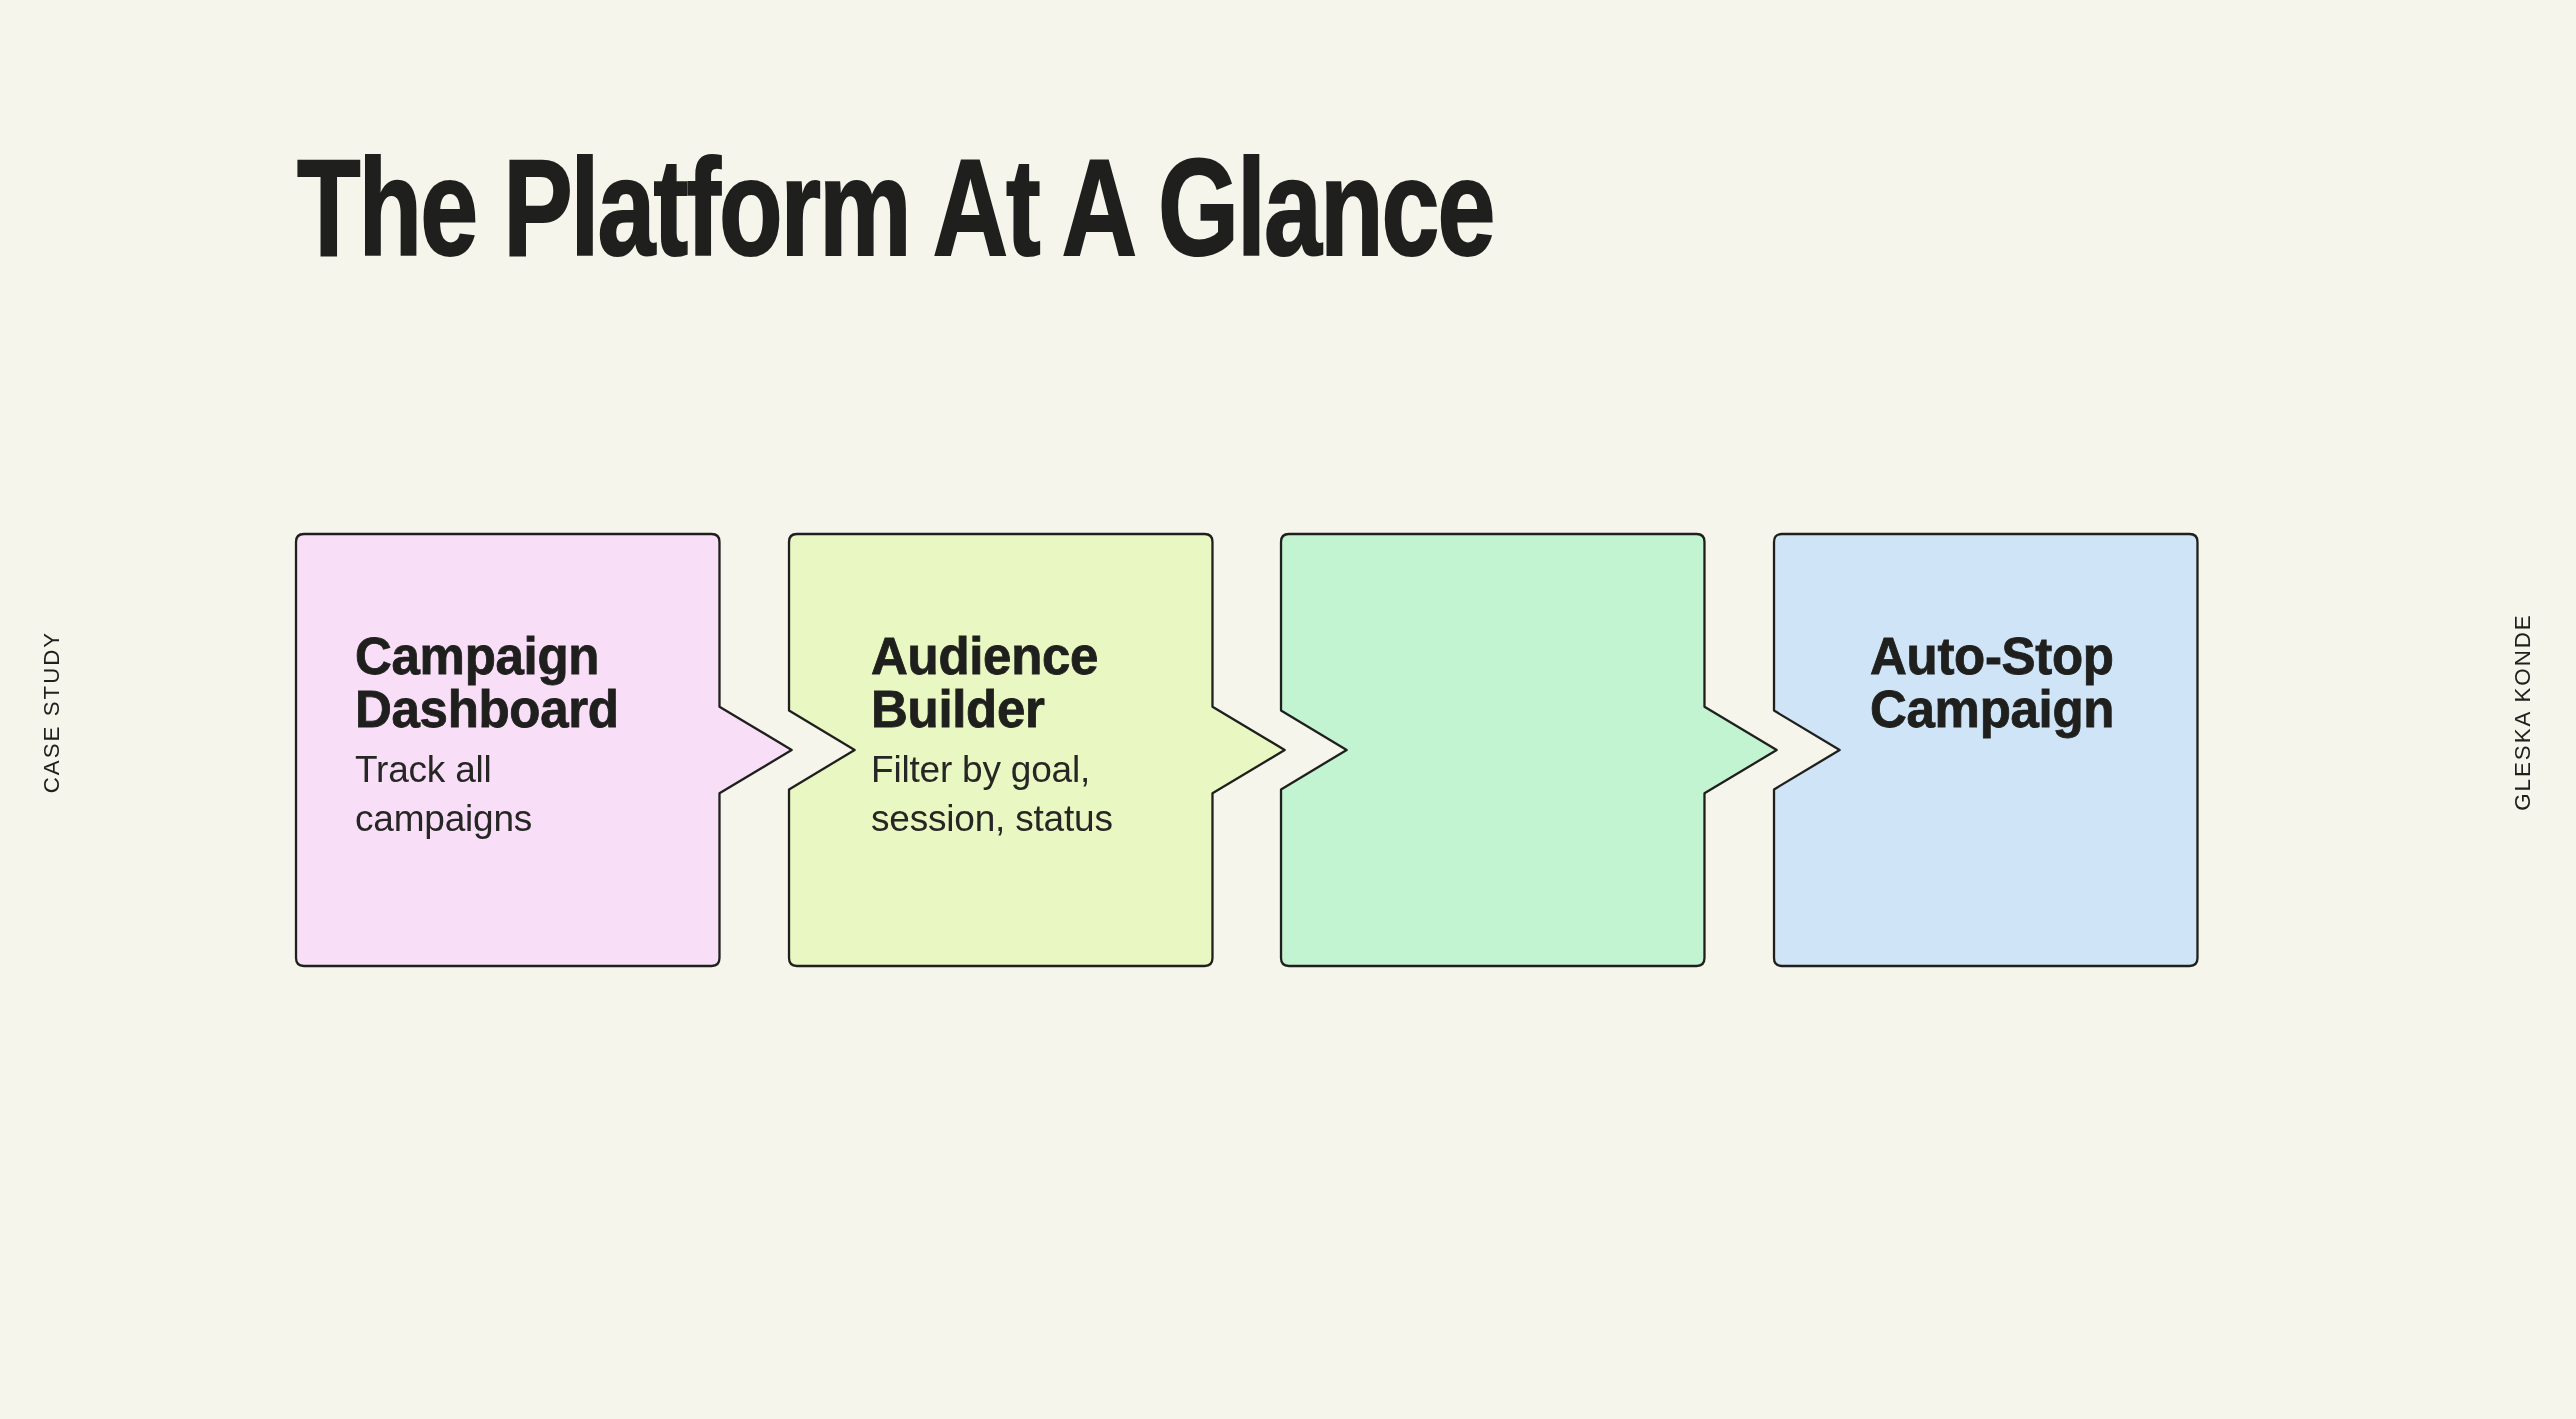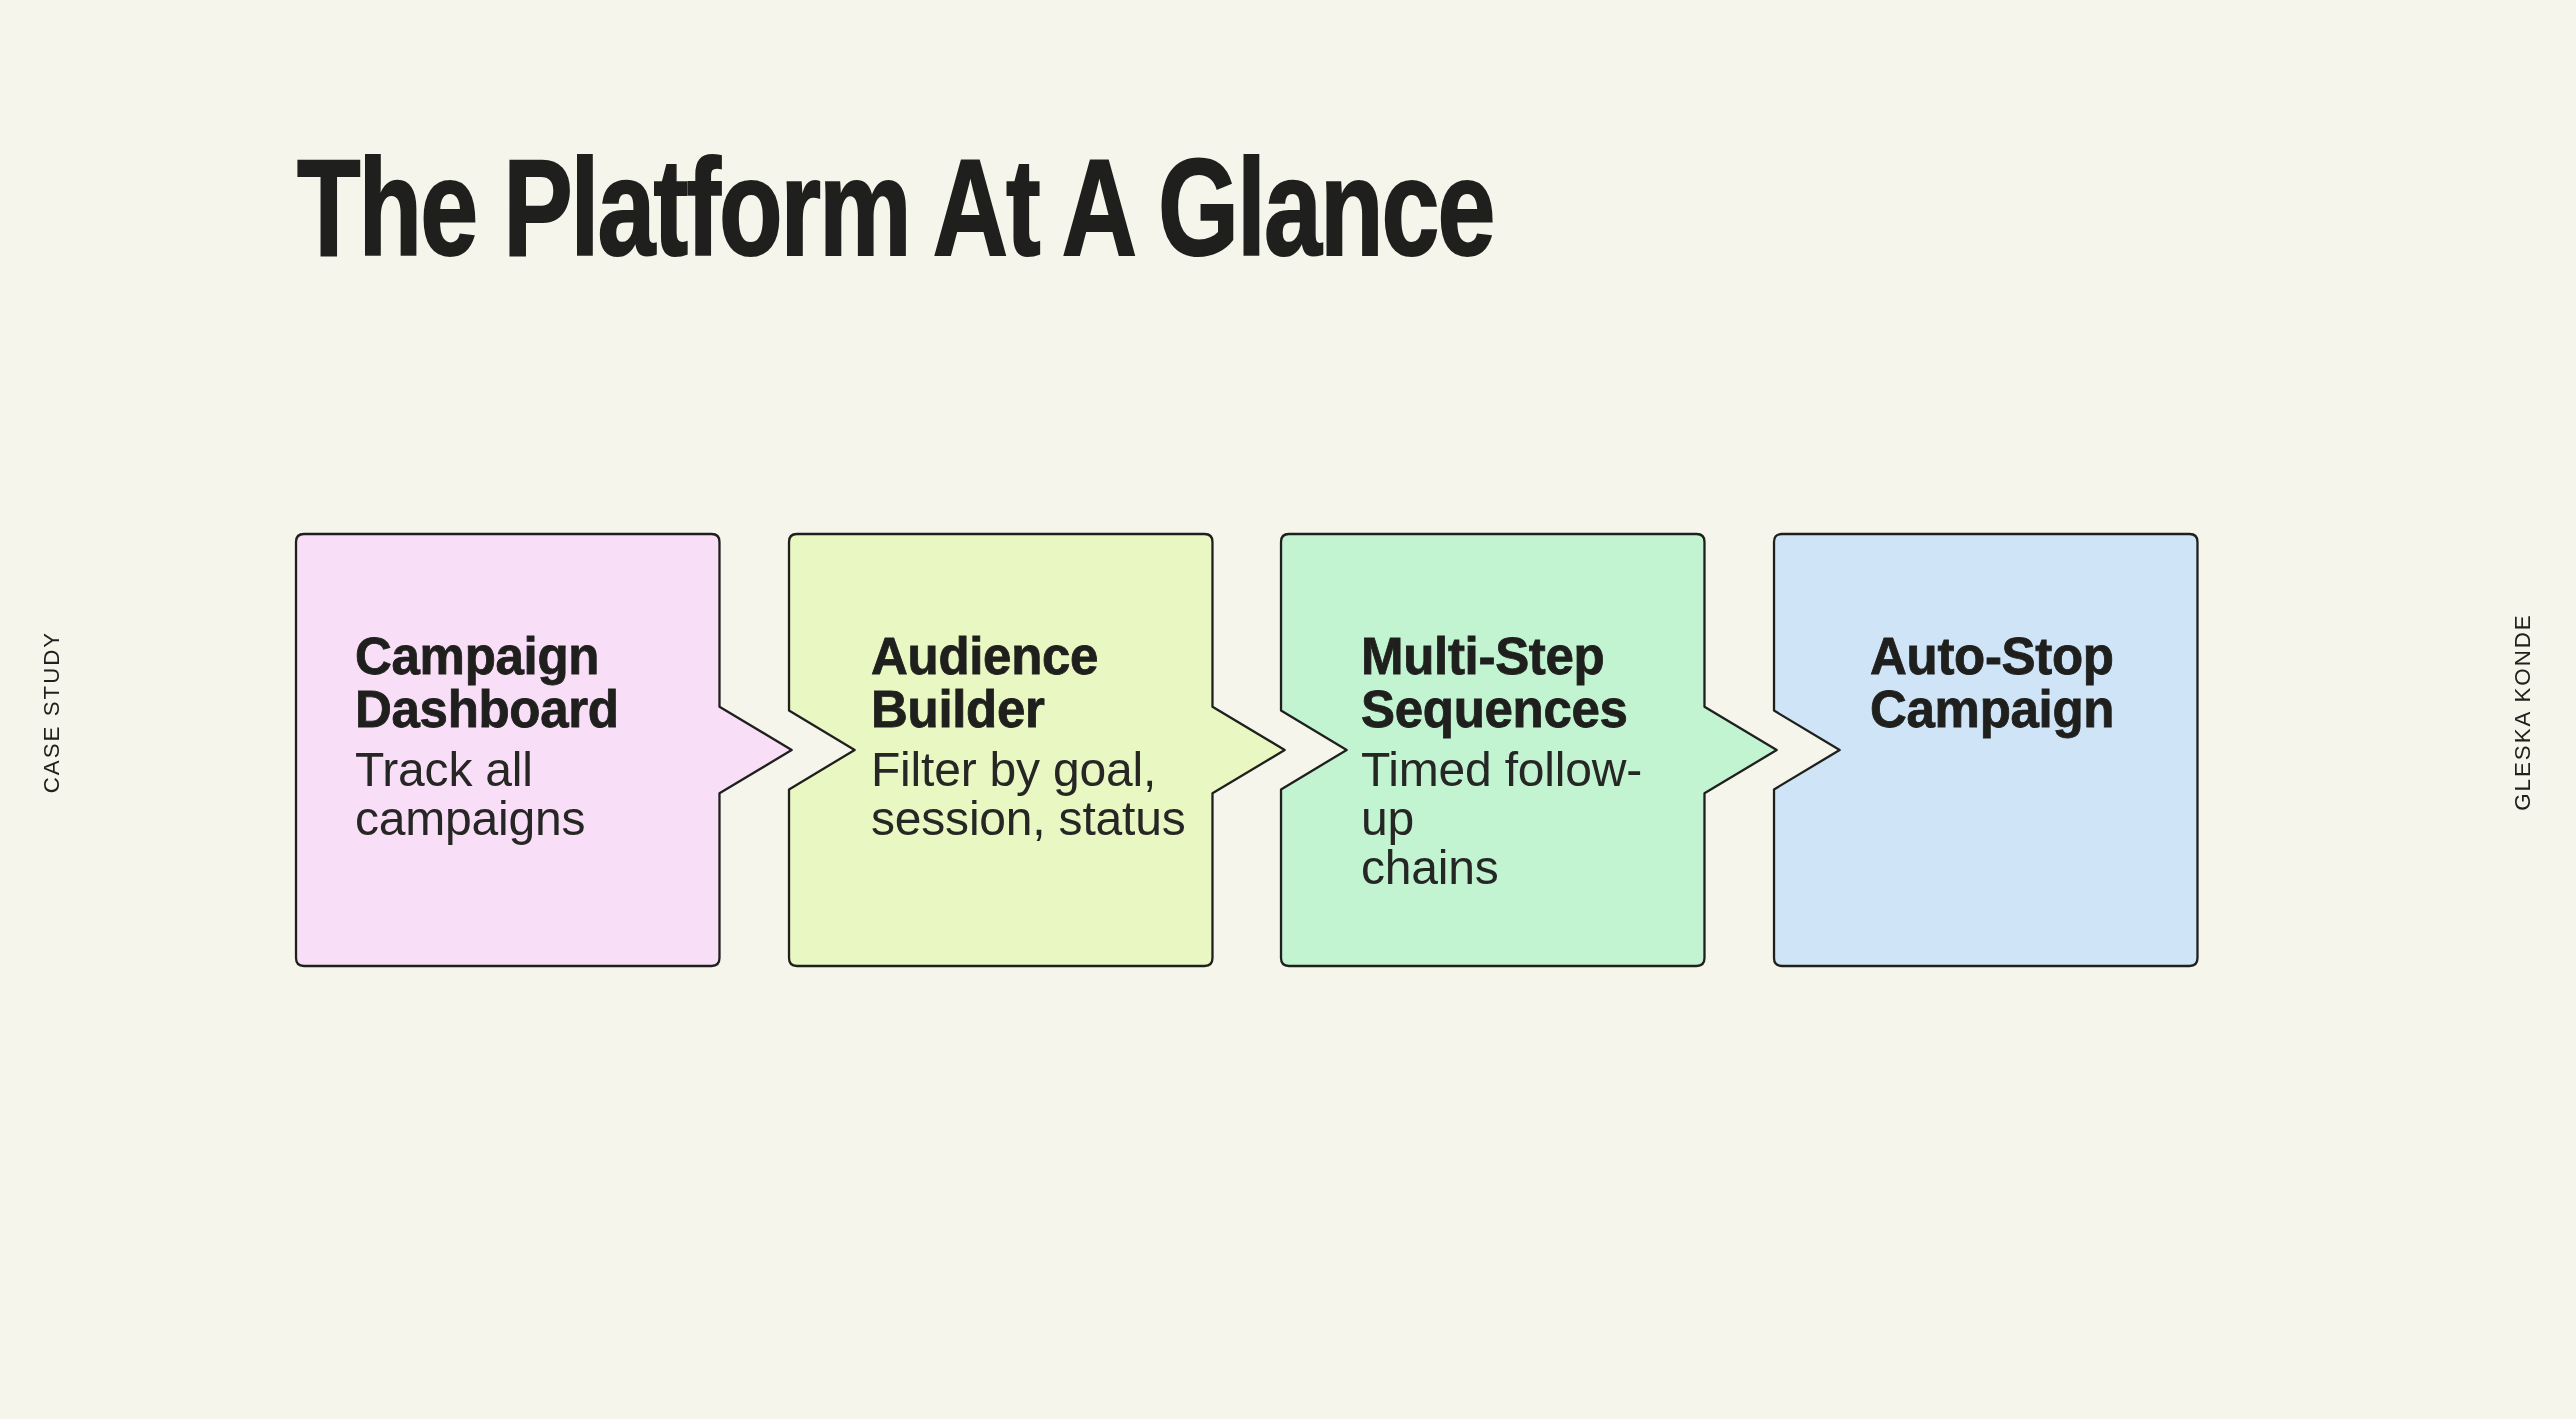--- a/index.html
+++ b/index.html
@@ -80,21 +80,21 @@
     font-size: 51px;
     line-height: 53px;
     font-weight: 700;
     letter-spacing: -0.3px;
     white-space: pre-line;
     color: #1f1f1d;
     -webkit-text-stroke: 0.8px #1f1f1d;
   }
   .box-body {
     margin: 9.2px 0 0 0;
-    font-size: 48px;
+    font-size: 37px;
     line-height: 49px;
     font-weight: 400;
     letter-spacing: -0.2px;
     white-space: pre-line;
     color: #262624;
   }
 </style>
 </head>
 <body>
 
@@ -124,26 +124,20 @@
 Builder</h3>
     <p class="box-body">Filter by goal,
 session, status</p>
   </div>
 </div>
 
 <div class="flow-step step-3">
   <svg width="499" height="432" viewBox="0 0 760 658">
     <path d="M12 0H633Q645 0 645 12V263L755 329L645 395V646Q645 658 633 658H12Q0 658 0 646V389L100 329L0 269V12Q0 0 12 0Z" stroke="#1f1f1d" stroke-width="3.5" stroke-linejoin="round" fill="#c2f4d2"></path>
   </svg>
-  <div class="box-content">
-    <h3 class="box-heading">Multi-Step
-Sequences</h3>
-    <p class="box-body">Timed follow-up
-chains</p>
-  </div>
 </div>
 
 <div class="flow-step step-4">
   <svg width="499" height="432" viewBox="0 0 760 658">
     <path d="M12 0H633Q645 0 645 12V646Q645 658 633 658H12Q0 658 0 646V389L100 329L0 269V12Q0 0 12 0Z" stroke="#1f1f1d" stroke-width="3.5" stroke-linejoin="round" fill="#cfe4f6"></path>
   </svg>
   <div class="box-content">
     <h3 class="box-heading">Auto-Stop
 Campaign</h3>
   </div>

